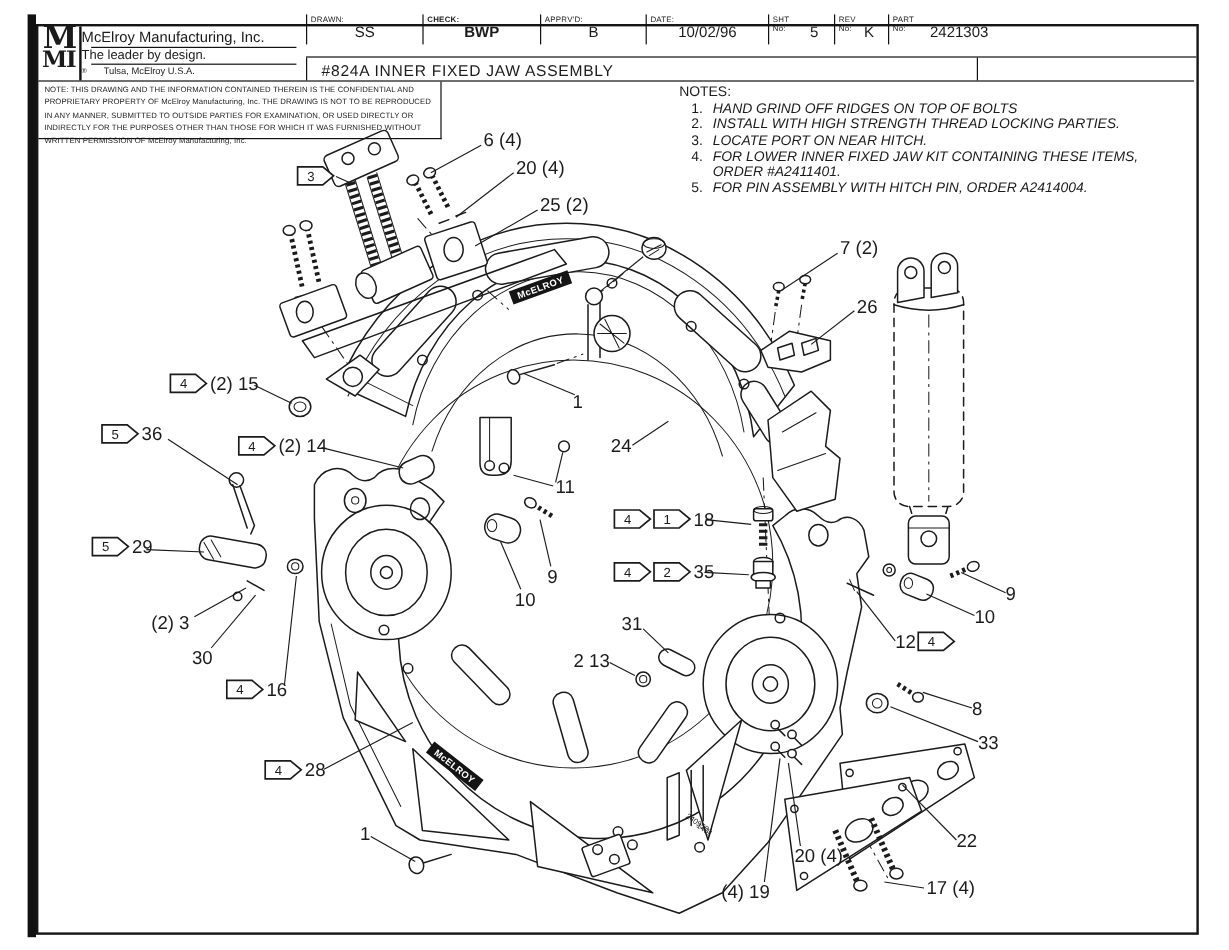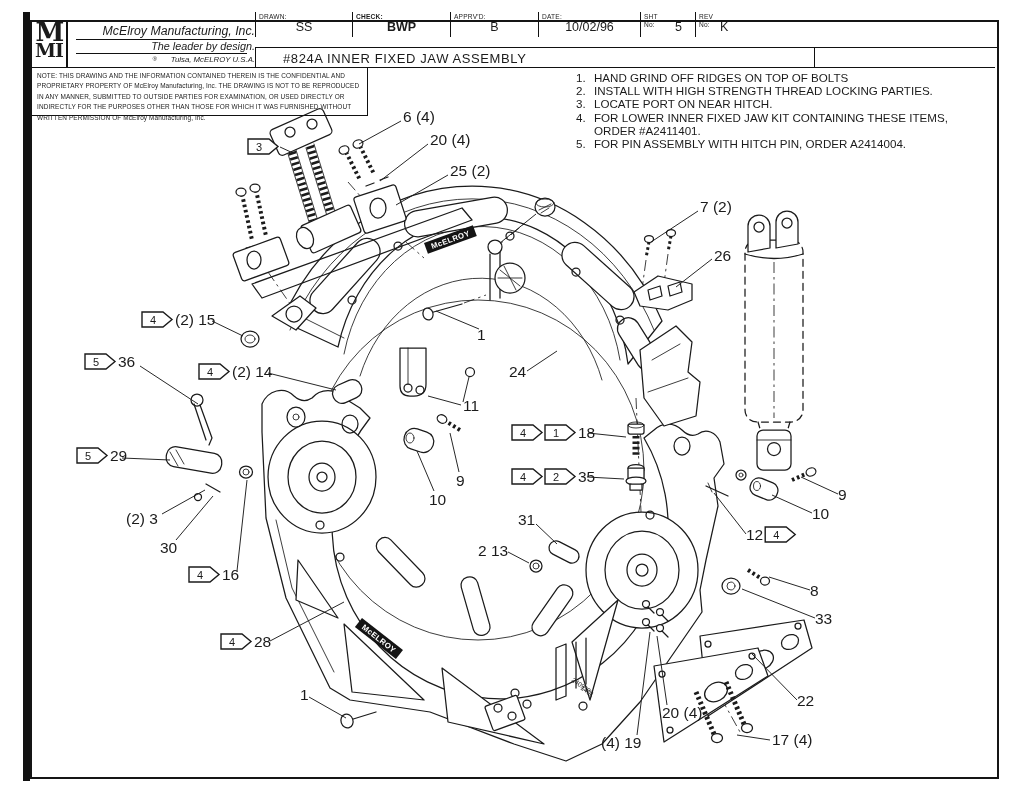--- a/index.html
+++ b/index.html
@@ -7,45 +7,45 @@
   .page{position:relative;width:1024px;height:792px;background:var(--paper);
         font-family:"Liberation Sans",sans-serif;color:var(--ink);overflow:hidden;}
   
   .left-bar{position:absolute;left:23px;top:12px;width:7px;height:769px;background:#111;}
   .frame{position:absolute;left:30px;top:20px;width:965px;height:755px;border:2.2px solid #151515;}
   
   .tb-cell{position:absolute;box-sizing:border-box;}
   .logo-cell{left:32px;top:22px;width:36px;height:45px;border-right:2px solid #111;text-align:center;}
   .logo-m{font-family:"DejaVu Serif",serif;font-weight:bold;font-size:26px;line-height:.78;letter-spacing:-2px;}
   .logo-mi{font-family:"DejaVu Serif",serif;font-weight:bold;font-size:19px;line-height:.9;letter-spacing:-1px;}
-  .company-cell{left:68px;top:22px;width:187px;height:45px;text-align:right;font-style:italic;}
+  .company-cell{left:68px;top:22px;width:187px;height:45px;text-align:left;}
   .company-name{font-size:12.3px;padding-top:2px;}
   .company-rule{margin:1px 8px 0 8px;border-top:1.3px solid #111;}
   .tagline{font-size:10.8px;padding-top:0px;}
   .location{font-size:7.8px;padding-top:1px;}
   .regmark{font-size:6px;vertical-align:1px;margin-right:14px;}
   .field{top:12px;height:25px;border-left:1.6px solid #111;}
   .f-label{position:absolute;top:1px;left:3px;font-size:6.6px;letter-spacing:.2px;white-space:pre-line;line-height:1.25;}
   .f-value{position:absolute;top:8px;left:0;width:100%;text-align:center;font-size:12.5px;}
   .f-value.left{text-align:left;padding-left:34px;box-sizing:border-box;}
   .fields-bottom{position:absolute;left:255px;top:47px;width:742px;border-top:1.6px solid #111;}
   .tb-bottom{position:absolute;left:32px;top:66.5px;width:963px;border-top:1.8px solid #111;}
-  .title-cell{left:255px;top:48px;width:560px;height:19px;border-left:1.6px solid #111;border-right:1.6px solid #111;padding-left:15px;}
+  .title-cell{left:255px;top:48px;width:560px;height:19px;border-left:1.6px solid #111;border-right:1.6px solid #111;}
   .drawing-title{font-size:13px;letter-spacing:.6px;padding:3px 0 0 12px;}
   
   .note-box{position:absolute;left:32px;top:68px;width:336px;height:48px;border-right:1.6px solid #111;
             border-bottom:1.6px solid #111;box-sizing:border-box;padding:3px 5px;
             font-size:6.45px;line-height:1.62;letter-spacing:.1px;}
   
   .notes{position:absolute;left:566px;top:70px;width:432px;font-size:11.6px;line-height:13.2px;}
   .notes-heading{margin:0 0 0 0;}
   .notes ol{list-style:none;margin:1px 0 0 0;padding:0 0 0 10px;counter-reset:n;}
   .notes li{counter-increment:n;display:flex;}
   .notes li::before{content:counter(n) ".";width:18px;flex:0 0 18px;}
-  .notes li span{white-space:pre-line;}
+  .notes li span{white-space:pre-line;font-style:italic;}
   
   svg.draw{position:absolute;left:0;top:0;}
   .ln{fill:none;stroke:var(--ink);stroke-width:1.25;stroke-linecap:round;stroke-linejoin:round;}
   .lnf{fill:#fff;stroke:var(--ink);stroke-width:1.25;stroke-linejoin:round;}
   .thin{stroke-width:.85;}
   .cl{fill:none;stroke:var(--ink);stroke-width:.85;stroke-dasharray:11 4 2.5 4;}
   .bolt{stroke:var(--ink);stroke-dasharray:2.6 2.8;fill:none;}
   .leader{fill:none;stroke:var(--ink);stroke-width:.95;}
   .flag{fill:#fff;stroke:var(--ink);stroke-width:1.4;}
   .flagnum{font:11px "Liberation Sans",sans-serif;fill:var(--ink);}
@@ -489,21 +489,21 @@
   <div class="tb-cell logo-cell">
     <div class="logo-m">M</div>
     <div class="logo-mi">MI</div>
   </div>
 
   <div class="tb-cell company-cell">
     <div class="company-name">McElroy Manufacturing, Inc.</div>
     <div class="company-rule"></div>
     <div class="tagline">The leader by design.</div>
     <div class="company-rule"></div>
-    <div class="location"><span class="regmark">®</span><span>Tulsa, McELROY U.S.A.</span></div>
+    <div class="location"><span class="regmark">®</span><span>Tulsa, McElroy U.S.A.</span></div>
   </div>
 
   <div class="tb-cell field" style="left:255px;width:97px;">
     <div class="f-label">DRAWN:</div>
     <div class="f-value">SS</div>
   </div>
   <div class="tb-cell field" style="left:352px;width:98px;font-weight:bold;">
     <div class="f-label">CHECK:</div>
     <div class="f-value">BWP</div>
   </div>
@@ -518,30 +518,36 @@
   <div class="tb-cell field" style="left:640px;width:55px;">
     <div class="f-label">SHT
 No:</div>
     <div class="f-value left">5</div>
   </div>
   <div class="tb-cell field" style="left:695px;width:45px;">
     <div class="f-label">REV
 No:</div>
     <div class="f-value left" style="padding-left:24px;">K</div>
   </div>
+  <div class="tb-cell field" style="left:740px;width:257px;border-right:none;">
+    <div class="f-label">PART
+No:</div>
+    <div class="f-value left">2421303</div>
+  </div>
 
   <div class="fields-bottom"></div>
   <div class="tb-cell title-cell">
     <div class="drawing-title">#824A INNER FIXED JAW ASSEMBLY</div>
   </div>
   <div class="tb-bottom"></div>
 
   <div class="note-box">NOTE: THIS DRAWING AND THE INFORMATION CONTAINED THEREIN IS THE CONFIDENTIAL AND PROPRIETARY PROPERTY OF McElroy Manufacturing, Inc. THE DRAWING IS NOT TO BE REPRODUCED IN ANY MANNER, SUBMITTED TO OUTSIDE PARTIES FOR EXAMINATION, OR USED DIRECTLY OR INDIRECTLY FOR THE PURPOSES OTHER THAN THOSE FOR WHICH IT WAS FURNISHED WITHOUT WRITTEN PERMISSION OF McElroy Manufacturing, Inc.</div>
 
   <div class="notes">
+    <div class="notes-heading">NOTES:</div>
     <ol>
       <li>
           <span>HAND GRIND OFF RIDGES ON TOP OF BOLTS</span>
         </li>
       <li>
           <span>INSTALL WITH HIGH STRENGTH THREAD LOCKING PARTIES.</span>
         </li>
       <li>
           <span>LOCATE PORT ON NEAR HITCH.</span>
         </li>

